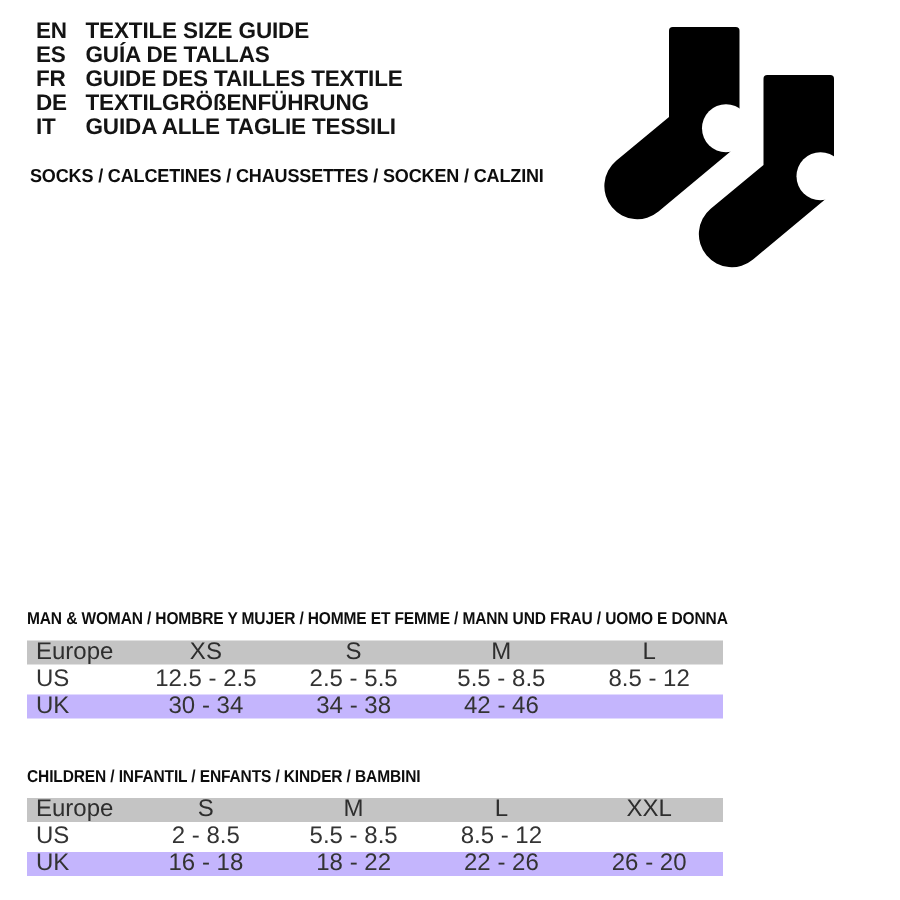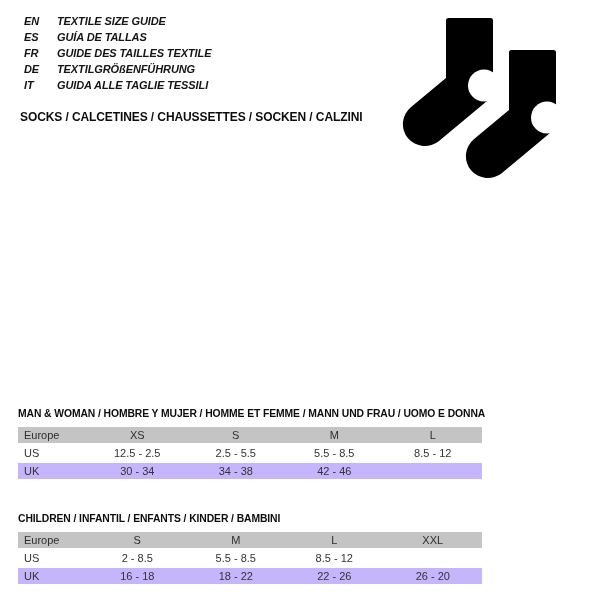--- a/index.html
+++ b/index.html
@@ -13,22 +13,22 @@
     position: relative;
     width: 600px; height: 600px;
     background: #ffffff;
     overflow: hidden;
   }
 
   
   .lang-list { position: absolute; left: 24px; top: 13px; }
   .lang-row {
     display: flex; height: 16px; line-height: 16px;
-    font-size: 11px; font-weight: 700; color: #141414;
-    letter-spacing: -0.1px; white-space: nowrap; font-style: italic;
+    font-size: 15px; font-weight: 700; color: #141414;
+    letter-spacing: -0.1px; white-space: nowrap;
   }
   .lang-code { width: 33px; flex: 0 0 33px; }
 
   .category {
     position: absolute; left: 20px; top: 110px;
     font-size: 12.5px; font-weight: 700; color: #0d0d0d;
     white-space: nowrap; letter-spacing: -0.1px;
     transform: scaleX(.96); transform-origin: 0 50%;
   }
 
@@ -41,21 +41,21 @@
   .size-table.t2 { top: 511px; }
   .table-title {
     font-size: 11.5px; font-weight: 700; color: #0d0d0d;
     line-height: 14px; white-space: nowrap; letter-spacing: -0.1px;
     transform: scaleX(.90); transform-origin: 0 50%;
   }
   .grid-row {
     display: grid;
     grid-template-columns: 70px 1fr 1fr 1fr 1fr;
     height: 16px; line-height: 16px;
-    font-size: 11px; color: #333333;
+    font-size: 16px; color: #333333;
   }
   .grid-row.head { background: #c4c4c4; margin-top: 7px; color: #2e2e2e; }
   .grid-row.r-us { background: #ffffff; margin-top: 2px; }
   .grid-row.r-uk { background: #c4b5fd; margin-top: 2px; }
   .c-region { padding-left: 6px; text-align: left; white-space: nowrap; }
   .c-val { text-align: center; white-space: nowrap; }
 </style>
 </head>
 <body>
 

